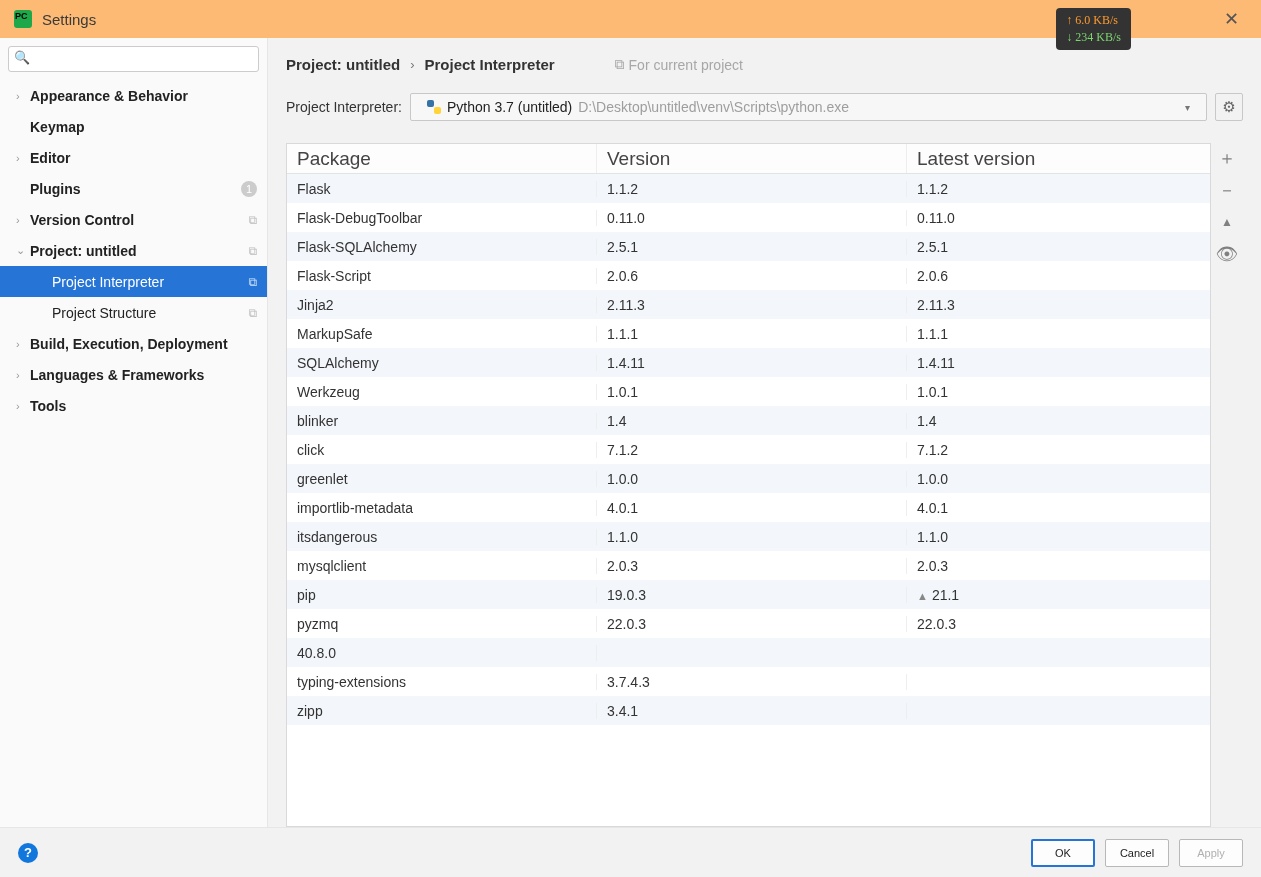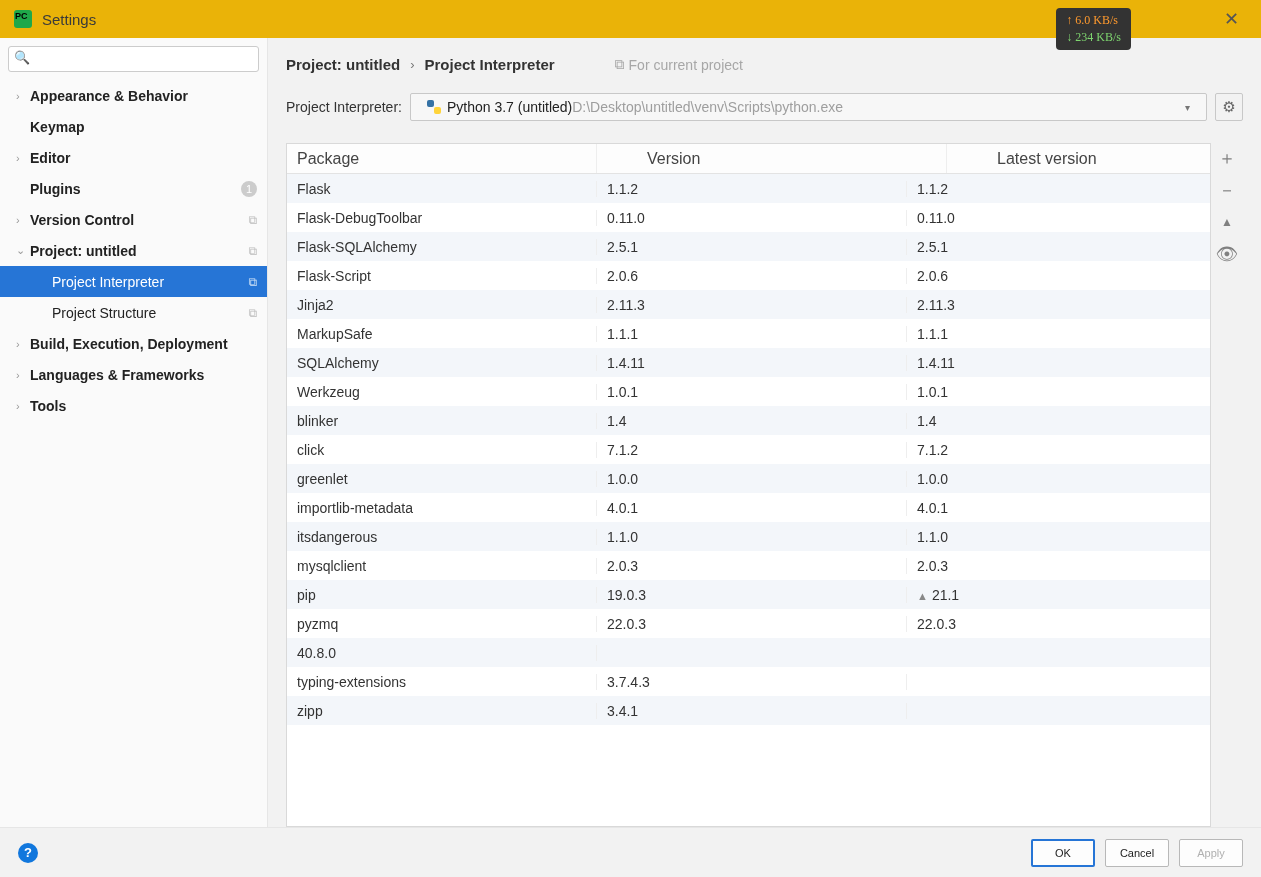--- a/index.html
+++ b/index.html
@@ -1,17 +1,17 @@
 <!DOCTYPE html>
 <html><head>
 <meta charset="utf-8">
 <style>
   * { box-sizing: border-box; }
   html, body { margin: 0; padding: 0; height: 100%; font-family: "Segoe UI", Arial, sans-serif; font-size: 13px; color: #222; background: #f2f2f2; overflow: hidden; }
-  .window { width: 1261px; height: 877px; display: flex; flex-direction: column; background: #eab308; }
+  .window { width: 1261px; height: 877px; display: flex; flex-direction: column; background: #fdba74; }
   .titlebar { height: 38px; display: flex; align-items: center; padding: 0 14px; }
   .app-icon { width: 18px; height: 18px; background: #1fa84a; border-radius: 3px; position: relative; margin-right: 10px; }
   .app-icon::after { content:"PC"; position:absolute; top:1px; left:1px; font-size:9px; font-weight:bold; color:#000; }
   .titlebar .title { font-size: 15px; color: #3a3a3a; }
   .close-btn { margin-left: auto; font-size: 18px; cursor: pointer; padding: 2px 8px; color:#555; }
   .net-badge { position:absolute; top:8px; right:130px; background:#333; border-radius:4px; padding:4px 10px; font-size:12px; line-height:1.4; font-family: Liberation Serif, serif;}
   .net-badge .up{ color:#ff9a2e;}
   .net-badge .down{ color:#7ed56f;}
   .body { flex: 1 1 auto; display: flex; min-height: 0; }
   
@@ -37,26 +37,26 @@
   .crumbs .sep{ margin:0 10px; color:#777; font-size:13px;}
   .crumbs .c2{ font-weight:bold; color:#333;}
   .crumbs .hint { margin-left:60px; color:#a7a7a7; font-size:14px; display:flex; align-items:center; gap:4px;}
   .interp-row { display:flex; align-items:center; padding:20px 18px 0 18px; gap:8px; font-size:14px;}
   .interp-row .lab { color:#333; }
   .combo { flex:1; height:28px; border:1px solid #c8c8c8; border-radius:2px; background:#f7f7f7; display:flex; align-items:center; padding:0 16px; min-width:0;}
   .combo .py-icon { width:14px;height:14px; margin-right:6px; position:relative;}
   .combo .py-icon::before{content:"";position:absolute;left:0;top:0;width:7px;height:7px;background:#3572A5;border-radius:2px;}
   .combo .py-icon::after{content:"";position:absolute;right:0;bottom:0;width:7px;height:7px;background:#FFD43B;border-radius:2px;}
   .combo .main-text{ color:#222;}
-  .combo .path-text{ color:#9e9e9e; overflow:hidden; white-space:nowrap; text-overflow:ellipsis;}
+  .combo .path-text{ color:#9e9e9e; margin-left:6px; overflow:hidden; white-space:nowrap; text-overflow:ellipsis;}
   .combo .dd { margin-left:auto; color:#777; font-size:10px;}
   .gear { width:28px;height:28px; border:1px solid #c8c8c8; border-radius:2px; background:#f2f2f2; display:flex;align-items:center;justify-content:center; color:#666; cursor:pointer; font-size:15px;}
   .table-wrap { flex:1; margin:22px 18px 0 18px; display:flex; min-height:0;}
   .table-container { flex:1; border:1px solid #d9d9d9; background:#fff; display:flex; flex-direction:column; min-height:0;}
-  .thead { display:flex; height:30px; border-bottom:1px solid #e3e3e3; background:#fdfdfd; font-size:16px; color:#444;gap:40px;}
+  .thead { display:flex; height:30px; border-bottom:1px solid #e3e3e3; background:#fdfdfd; font-size:19px; color:#444;}
   .thead div { display:flex; align-items:center; padding-left:10px;}
   .col-pkg { width:310px; border-right:1px solid #eee;}
   .col-ver { width:310px; border-right:1px solid #eee;}
   .col-lat { flex:1; }
   .tbody { flex:1; overflow:auto;}
   .trow { display:flex; height:29px; align-items:center; font-size:14px; color:#333;}
   .trow:nth-child(odd){ background:#f3f6fa;}
   .trow:nth-child(even){ background:#fff;}
   .trow > div{ padding-left:10px; overflow:hidden; white-space:nowrap;}
   .trow .col-lat .up-arrow{ color:#888; margin-right:4px; font-size:11px;}

